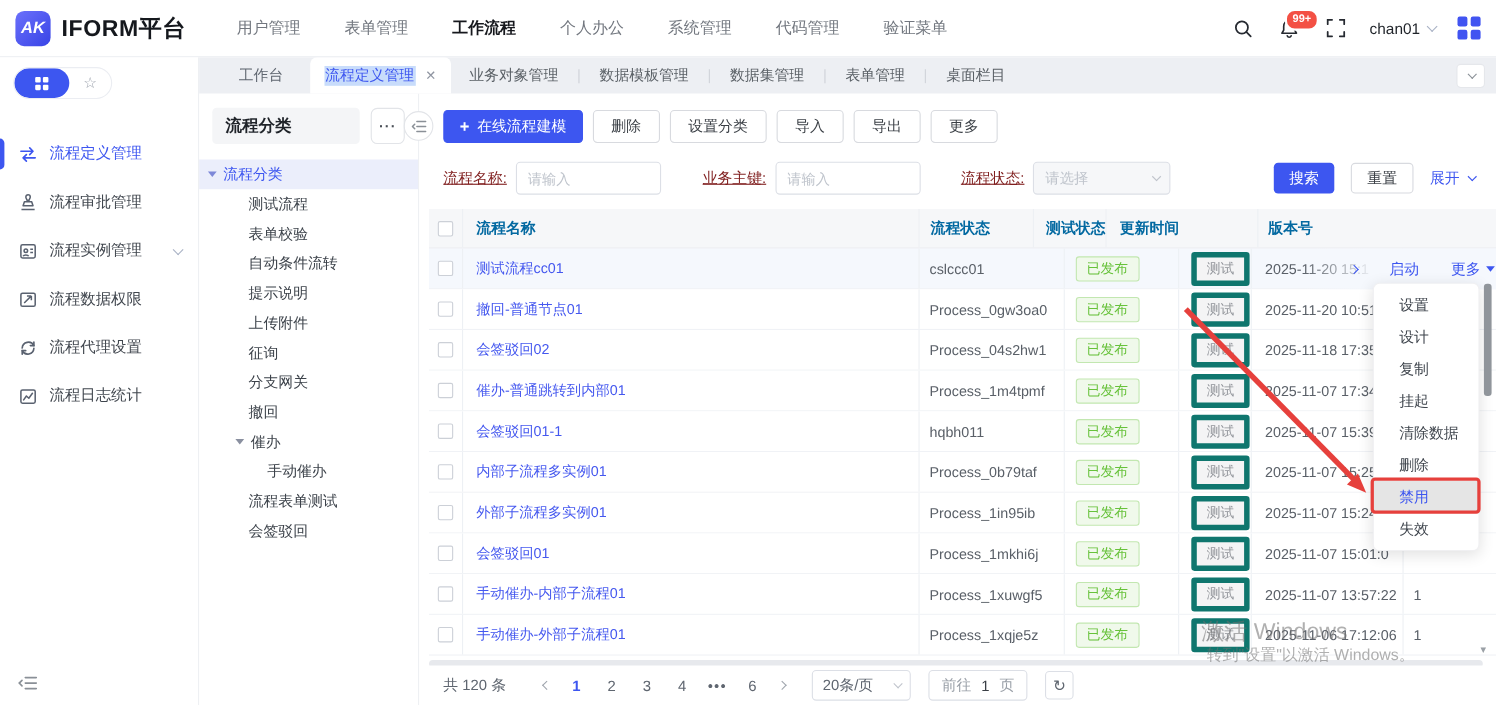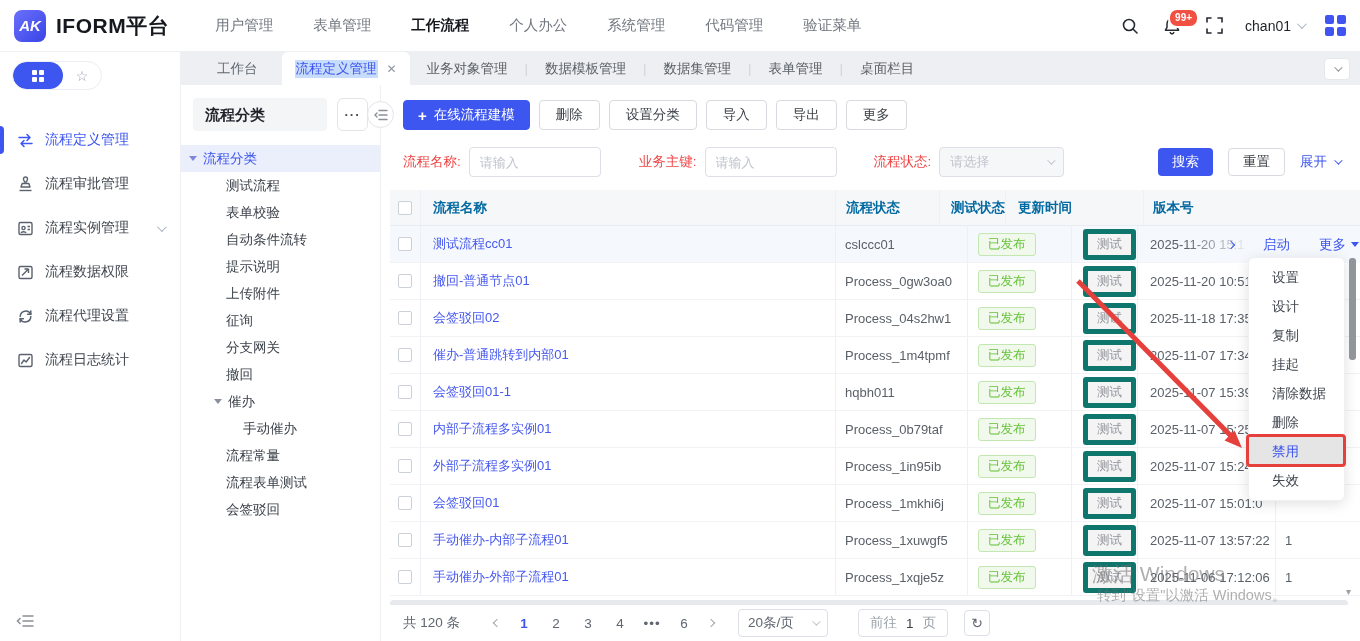--- a/index.html
+++ b/index.html
@@ -69,21 +69,21 @@
   .trow.selected .caret { border-top-color:#7d88d8; }
 
   
   .main { position:absolute; left:381px; top:85px; right:0; bottom:0; background:#fff; }
   .toolbar { position:absolute; left:22px; top:15px; display:flex; gap:9px; }
   .btn { height:30px; border-radius:4px; border:1px solid #d8dadf; background:#fff; padding:0 16px; font-size:13.5px; color:#3a3f45; display:flex; align-items:center; cursor:pointer; }
   .btn-primary { background:#3d56f0; border-color:#3d56f0; color:#fff; gap:7px; padding:0 14px; }
   .btn-primary .plus { font-size:15px; font-weight:700; }
 
   .filters { position:absolute; left:22px; top:62px; right:20px; height:30px; display:flex; align-items:center; }
-  .f-label { font-size:13.5px; color:#ef4444; margin-right:8px; white-space:nowrap; }
+  .f-label { font-size:13.5px; color:#7f1d1d; margin-right:8px; white-space:nowrap;text-decoration:underline; }
   .f-input { width:132px; height:30px; border:1px solid #dcdfe6; border-radius:4px; padding:0 10px; font-size:13px; color:#333; outline:none; font-family:inherit; }
   .f-input::placeholder { color:#bfc4cc; }
   .f-select { width:125px; height:30px; border:1px solid #dcdfe6; border-radius:4px; background:#f6f7f9; display:flex; align-items:center; justify-content:space-between; padding:0 10px; color:#bfc4cc; cursor:pointer; }
   .f-select .chev { width:6px; height:6px; color:#c0c4cc; }
   .gap1 { margin-left:38px; } .gap2 { margin-left:37px; }
   .f-right { margin-left:auto; display:flex; align-items:center; gap:15px; }
   .btn-search { height:28px; background:#3d56f0; color:#fff; border:none; border-radius:4px; padding:0 14px; font-size:13.5px; cursor:pointer; font-family:inherit; }
   .btn-reset { height:28px; background:#fff; color:#3a3f45; border:1px solid #d8dadf; border-radius:4px; padding:0 14px; font-size:13.5px; cursor:pointer; font-family:inherit; }
   .expand-link { color:#3d56f0; font-size:13.5px; display:flex; align-items:center; gap:7px; cursor:pointer; }
   .expand-link .chev { width:6px; height:6px; }
@@ -130,21 +130,21 @@
   
   .pager { position:absolute; left:9px; right:0; top:520px; height:36px; display:flex; align-items:center; padding-left:13px; font-size:13.5px; color:#5f6670; background:#fff; z-index:5; }
   .pg-total { margin-right:26px; }
   .pg-nav { color:#a0a6ae; padding:0 8px; cursor:pointer; display:flex; align-items:center; }
   .pg-nav .chev { width:6px; height:6px; }
   .page { width:26px; text-align:center; margin:0 3px; cursor:pointer; }
   .page.active { color:#3d56f0; font-weight:700; }
   .page.dots { letter-spacing:1px; color:#5f6670; }
   .pg-size { margin-left:16px; width:90px; height:28px; border:1px solid #dcdfe6; border-radius:4px; display:flex; align-items:center; justify-content:space-between; padding:0 9px; color:#5f6670; cursor:pointer; }
   .pg-size .chev { width:6px; height:6px; color:#c0c4cc; }
-  .pg-jump { margin-left:30px; height:28px; border:1px solid #dcdfe6; border-radius:4px; display:flex; align-items:center; gap:9px; padding:0 11px; color:#9aa0a8; }
+  .pg-jump { margin-left:16px; height:28px; border:1px solid #dcdfe6; border-radius:4px; display:flex; align-items:center; gap:9px; padding:0 11px; color:#9aa0a8; }
   .pg-jump b { color:#3a3f45; font-weight:400; }
   .pg-refresh { margin-left:16px; width:26px; height:26px; border:1px solid #dcdfe6; border-radius:4px; display:flex; align-items:center; justify-content:center; color:#5f6670; font-size:14px; cursor:pointer; }
 </style>
 </head>
 <body>
 
 <div class="app">
 
   <div class="navbar">
     <div class="logo-mark">AK</div>
@@ -329,23 +329,20 @@
         </div>
         <div class="trow lvl2">
           <span>撤回</span>
         </div>
         <div class="trow lvl2 has-caret">
           <span class="caret"></span>
           <span>催办</span>
         </div>
         <div class="trow lvl3">
           <span>手动催办</span>
-        </div>
-        <div class="trow lvl2">
-          <span>流程常量</span>
         </div>
         <div class="trow lvl2">
           <span>流程表单测试</span>
         </div>
         <div class="trow lvl2">
           <span>会签驳回</span>
         </div>
       </div>
   </div>
 

